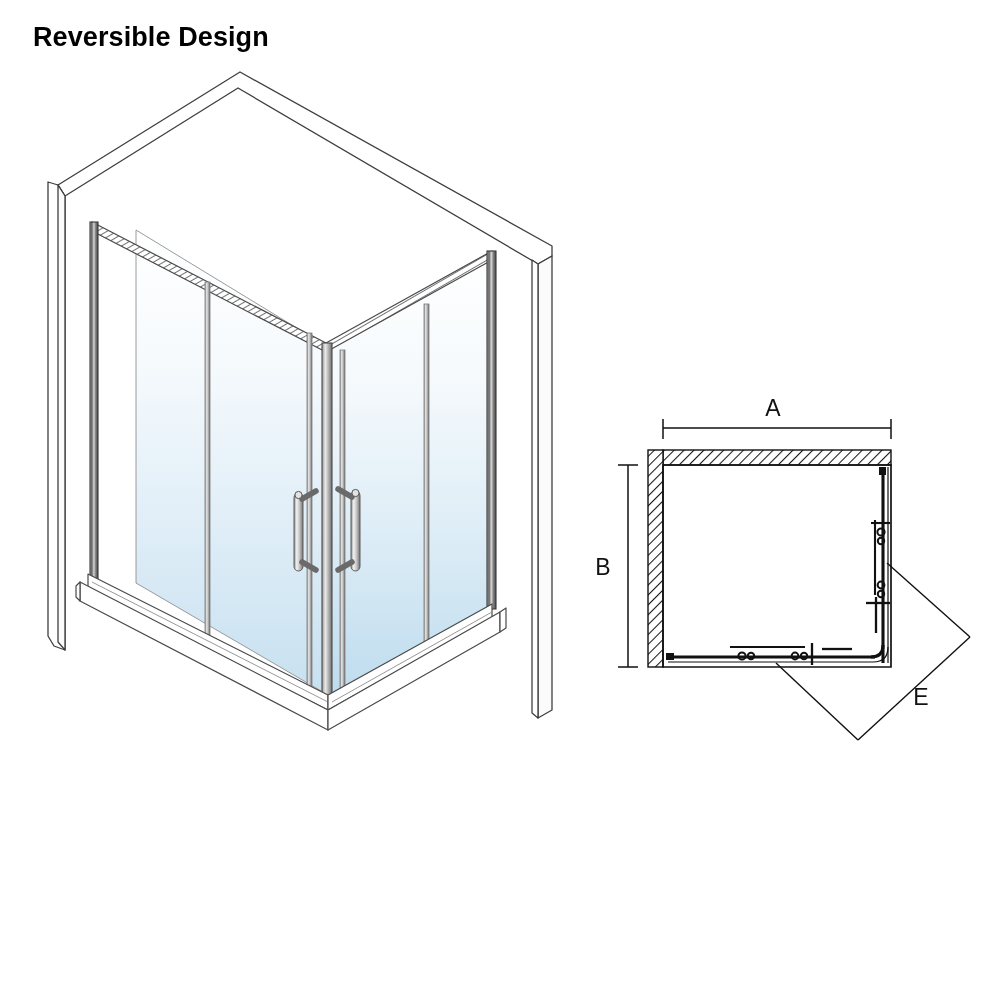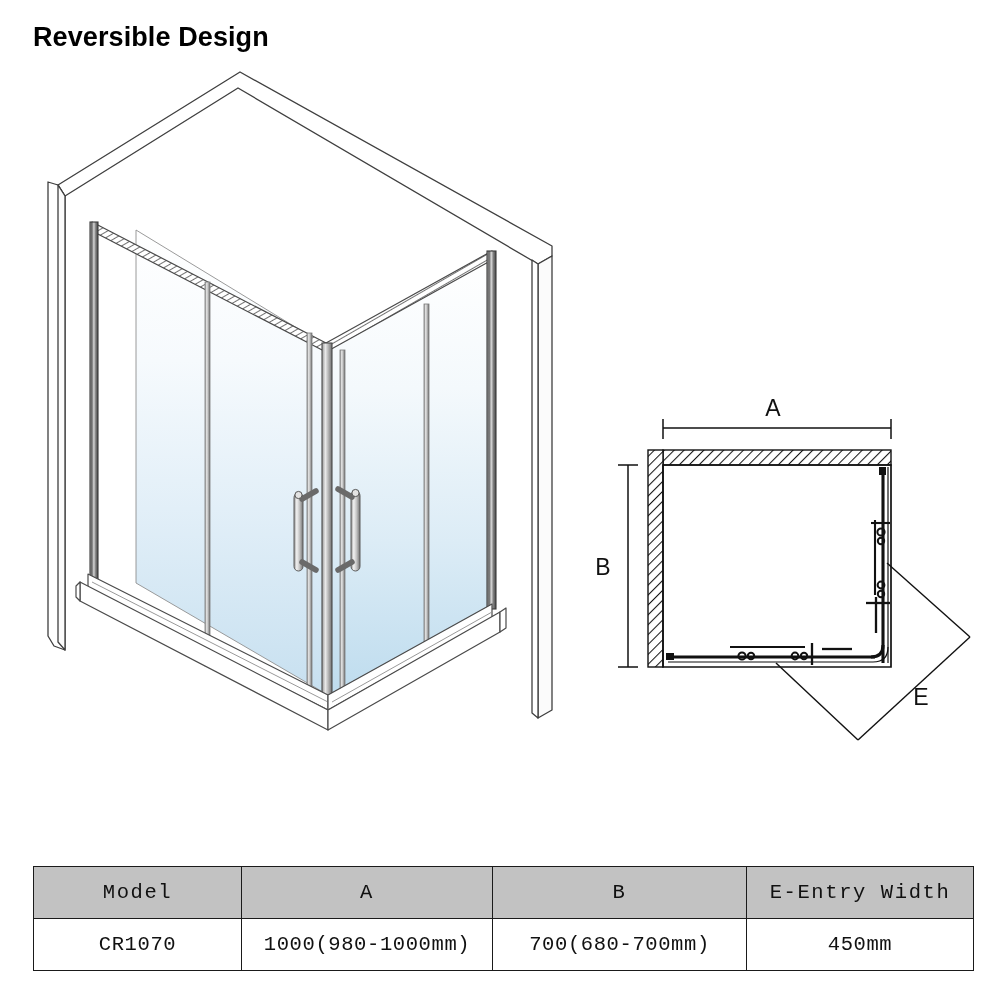--- a/index.html
+++ b/index.html
@@ -274,32 +274,14 @@
 
       <g stroke="#111111" stroke-width="1.4" fill="none">
         <path d="M 297 168 L 380 242"></path>
         <path d="M 380 242 L 268 345"></path>
         <path d="M 186 268 L 268 345"></path>
       </g>
       <text x="331" y="310" text-anchor="middle" font-family="Liberation Sans, sans-serif" font-size="23" fill="#111111">E</text>
     </svg>
   </div>
 
-  <table id="spec-table">
-    <thead>
-      <tr>
-        <th class="col-model">Model</th>
-        <th class="col-a">A</th>
-        <th class="col-b">B</th>
-        <th class="col-e">E-Entry Width</th>
-      </tr>
-    </thead>
-    <tbody>
-      <tr>
-        <td class="col-model">CR1070</td>
-        <td class="col-a">1000(980-1000mm)</td>
-        <td class="col-b">700(680-700mm)</td>
-        <td class="col-e">450mm</td>
-      </tr>
-    </tbody>
-  </table>
 
 </div>
 
 </body></html>

